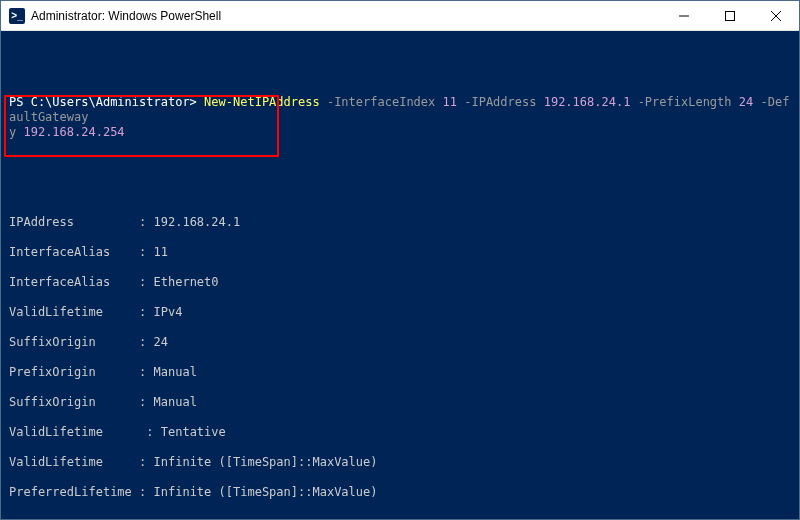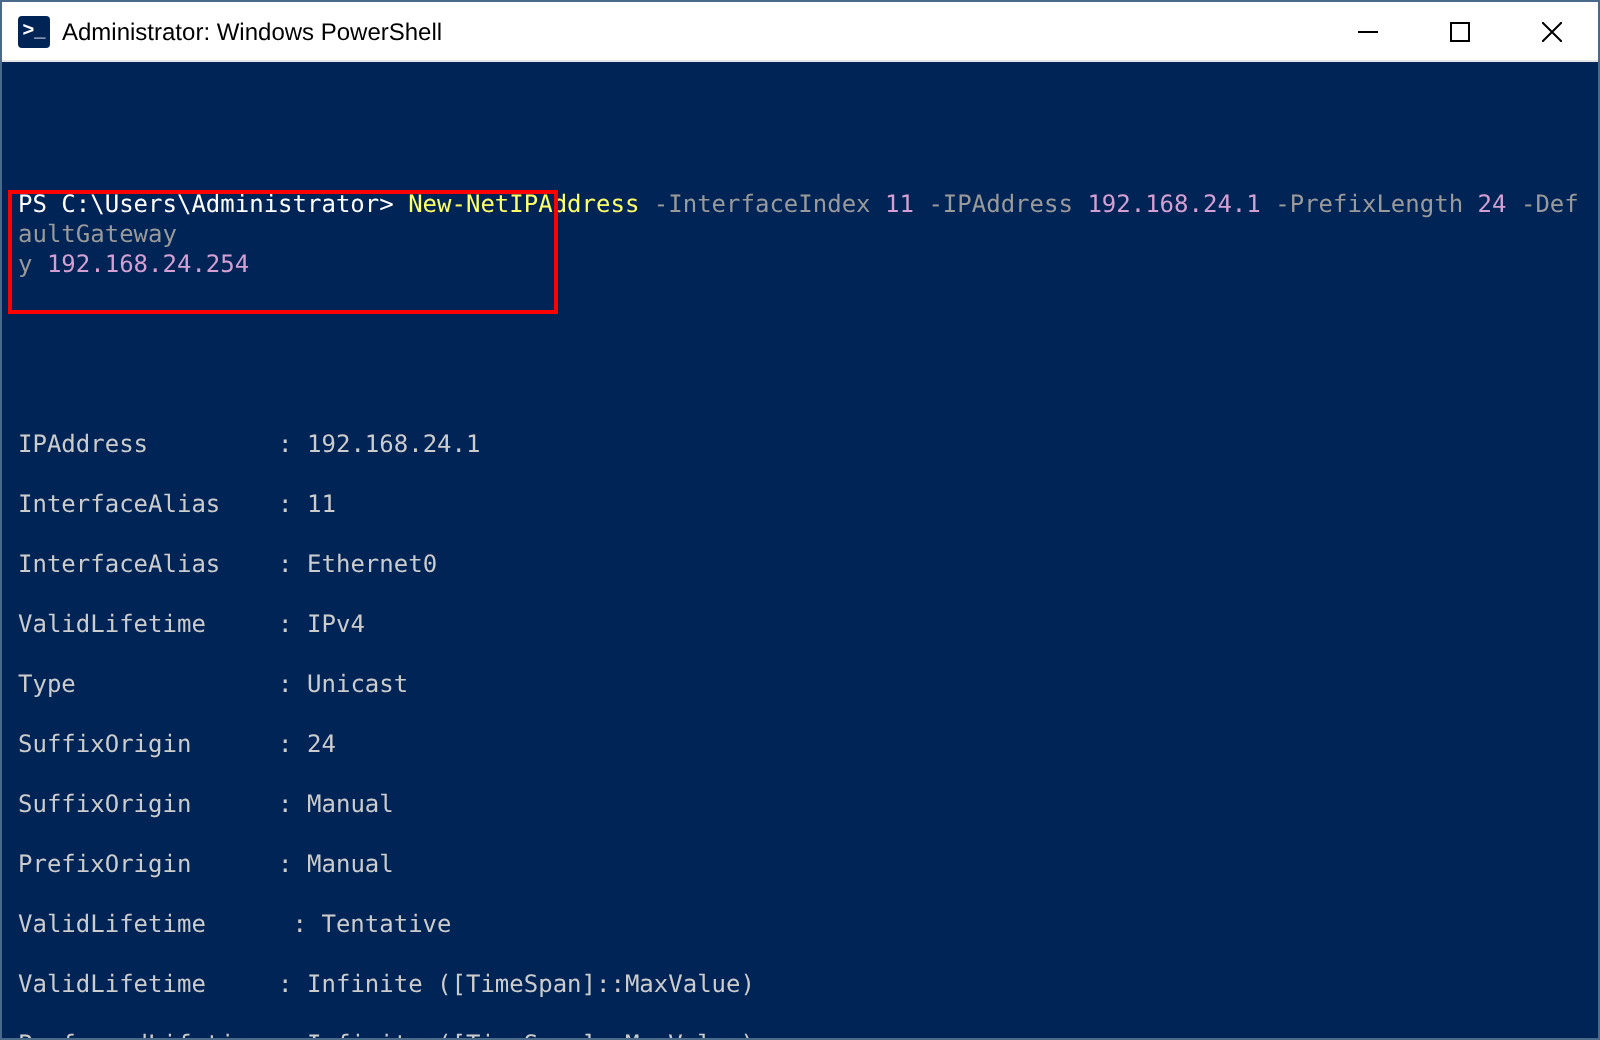--- a/index.html
+++ b/index.html
@@ -119,24 +119,23 @@
   <div class="terminal">
     <div class="highlight-box" style="top:64px;left:3px;width:275px;height:62px;"></div>
 
     <span class="row cmd-wrap"><span class="prompt-path">PS C:\Users\Administrator&gt;</span> <span class="cmdlet">New-NetIPAddress</span> <span class="param">-InterfaceIndex</span> <span class="argval">11</span> <span class="param">-IPAddress</span> <span class="argval">192.168.24.1</span> <span class="param">-PrefixLength</span> <span class="argval">24</span> <span class="param">-DefaultGateway</span></span><span class="row"><span class="param">y </span><span class="argval">192.168.24.254</span></span>
 <span class="row"> </span>
 <span class="row"> </span>
 <span class="row"><span>IPAddress        </span> : <span>192.168.24.1</span></span>
 <span class="row"><span>InterfaceAlias   </span> : <span>11</span></span>
 <span class="row"><span>InterfaceAlias   </span> : <span>Ethernet0</span></span>
 <span class="row"><span>ValidLifetime    </span> : <span>IPv4</span></span>
-<span class="row"><span>Type             </span> : <span>Unicast</span></span>
 <span class="row"><span>SuffixOrigin     </span> : <span>24</span></span>
+<span class="row"><span>PrefixOrigin     </span> : <span>Manual</span></span>
 <span class="row"><span>SuffixOrigin     </span> : <span>Manual</span></span>
-<span class="row"><span>PrefixOrigin     </span> : <span>Manual</span></span>
 <span class="row"><span>ValidLifetime     </span> : <span>Tentative</span></span>
 <span class="row"><span>ValidLifetime    </span> : <span>Infinite ([TimeSpan]::MaxValue)</span></span>
 <span class="row"><span>PreferredLifetime</span> : <span>Infinite ([TimeSpan]::MaxValue)</span></span>
 
 
 
 
 
 
 

